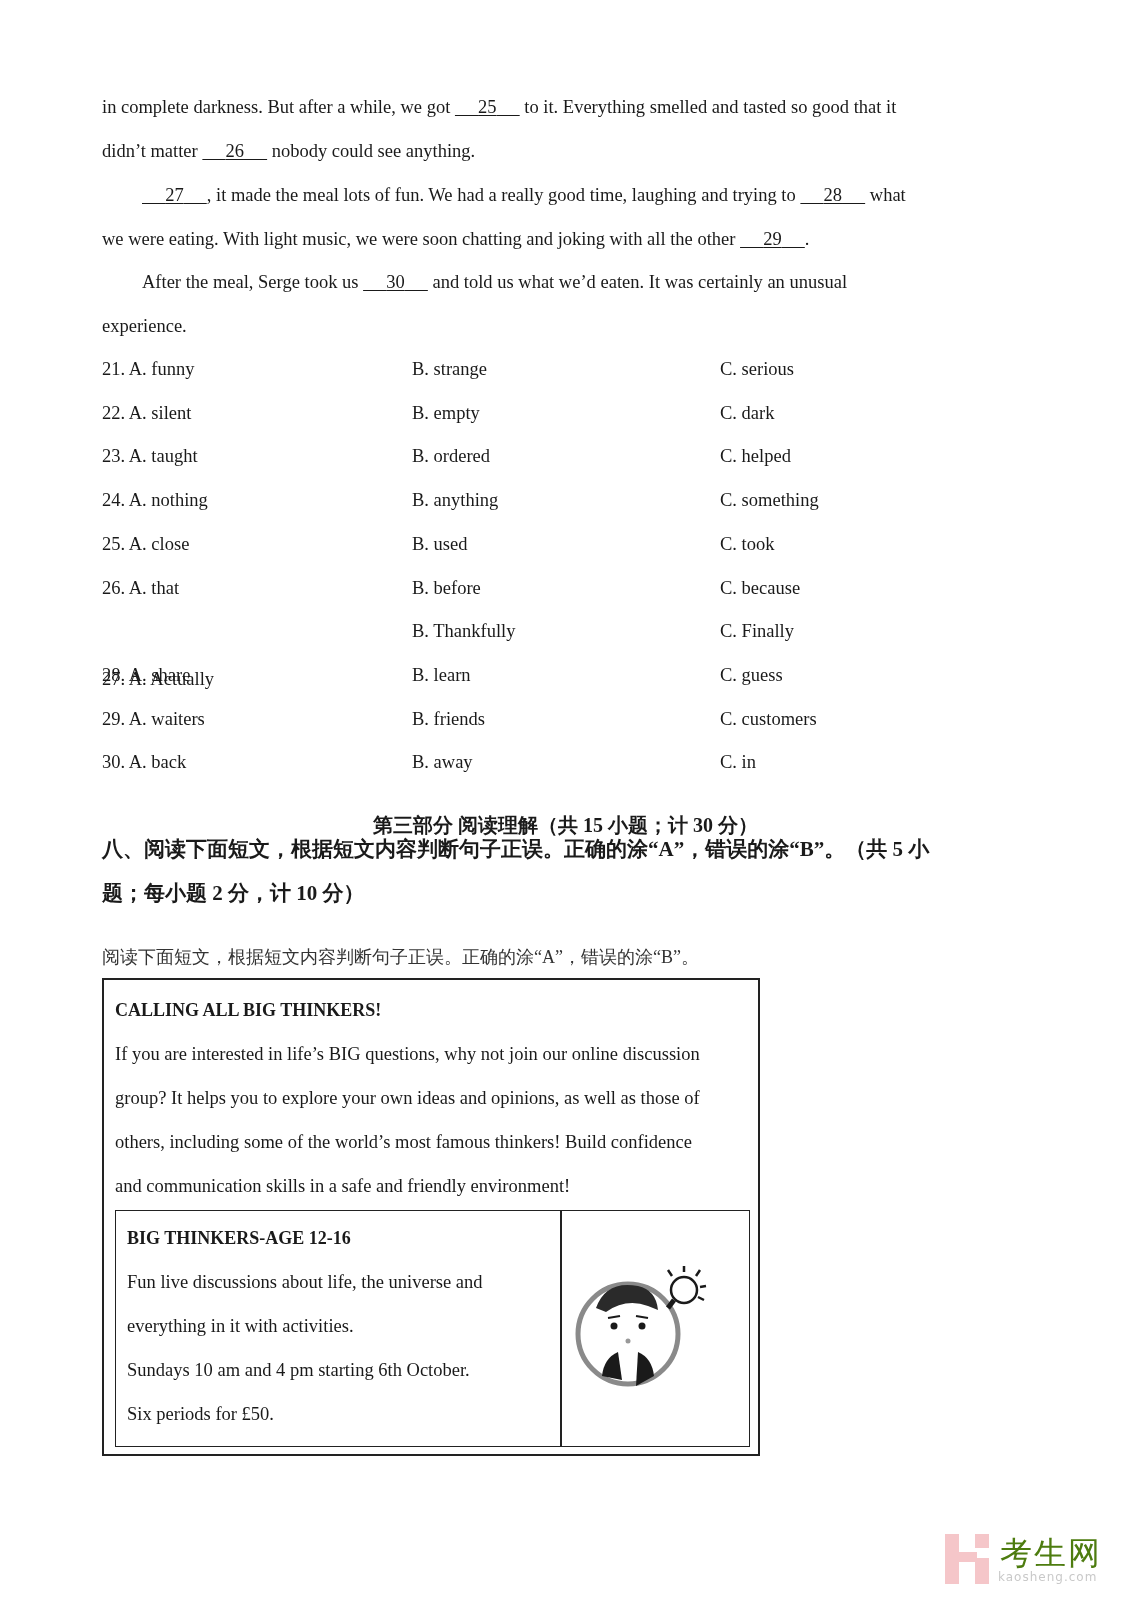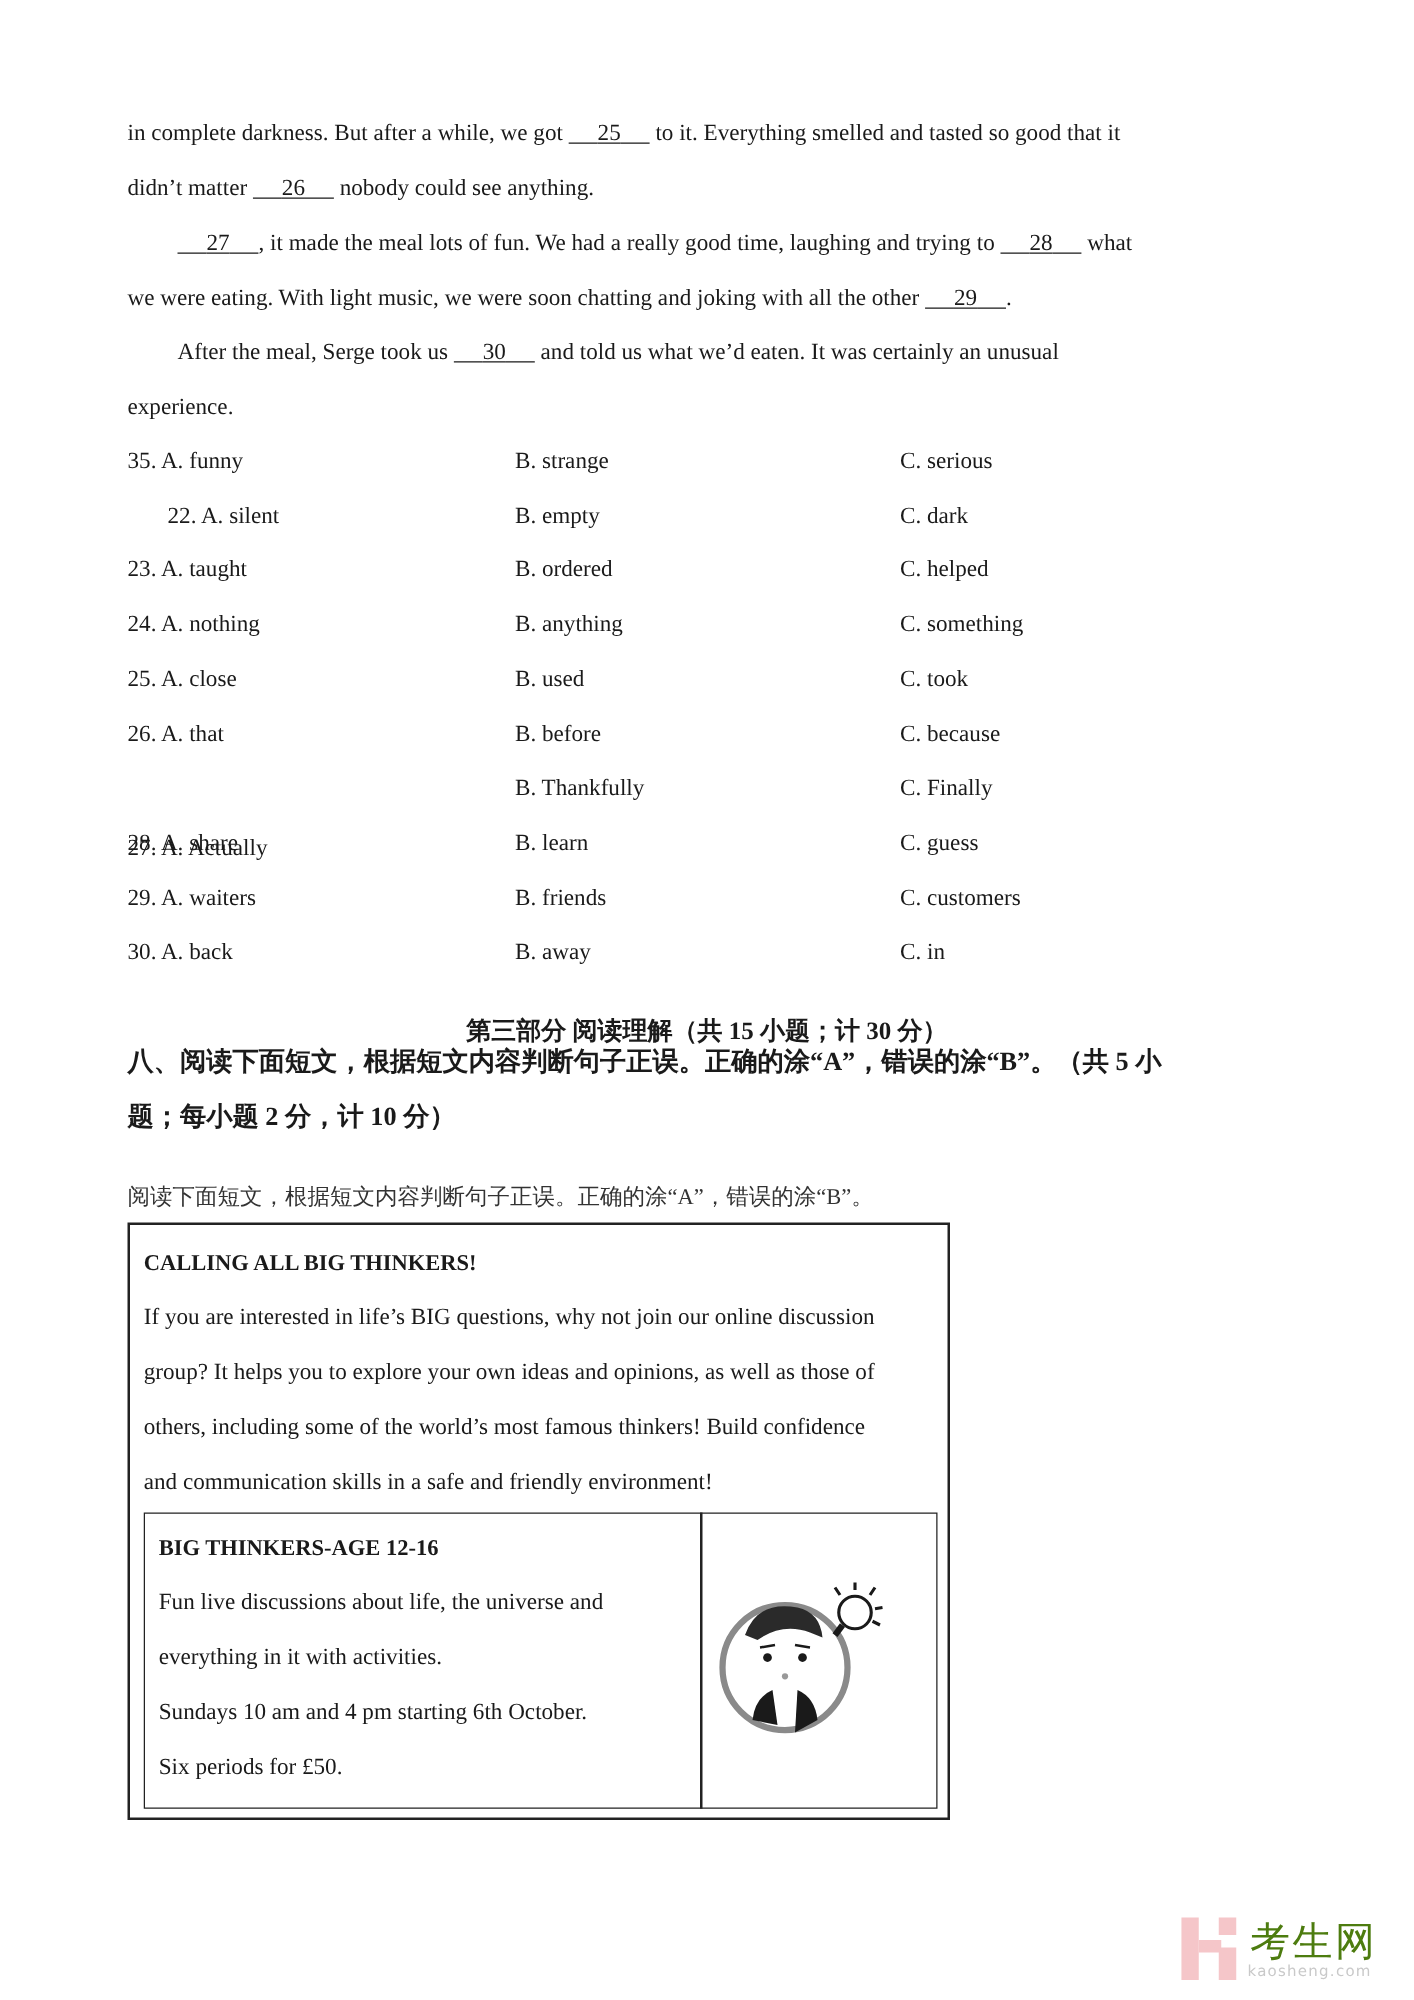--- a/index.html
+++ b/index.html
@@ -44,24 +44,24 @@
   <span>we were eating. With light music, we were soon chatting and joking with all the other </span><span class="blank">&nbsp;&nbsp;&nbsp;&nbsp;&nbsp;<span>29</span>&nbsp;&nbsp;&nbsp;&nbsp;&nbsp;</span><span>.</span>
 </div>
 <div class="line indent" style="top:270px;">
   <span>After the meal, Serge took us </span><span class="blank">&nbsp;&nbsp;&nbsp;&nbsp;&nbsp;<span>30</span>&nbsp;&nbsp;&nbsp;&nbsp;&nbsp;</span><span> and told us what we’d eaten. It was certainly an unusual</span>
 </div>
 <div class="line" style="top:314px;">
   <span>experience.</span>
 </div>
 
 <div id="options">
-    <div class="opt colA" style="top: 357px;"><span>35.</span> <span>A. funny</span></div>
+    <div class="opt colA" style="top: 357px;"><span>21.</span> <span>A. funny</span></div>
     <div class="opt colB" style="top: 357px;">B. strange</div>
     <div class="opt colC" style="top: 357px;">C. serious</div>
-    <div class="opt colA" style="top: 400.7px; margin-left: 32px;"><span>22.</span> <span>A. silent</span></div>
+    <div class="opt colA" style="top: 400.7px;"><span>22.</span> <span>A. silent</span></div>
     <div class="opt colB" style="top: 400.7px;">B. empty</div>
     <div class="opt colC" style="top: 400.7px;">C. dark</div>
     <div class="opt colA" style="top: 444.4px;"><span>23.</span> <span>A. taught</span></div>
     <div class="opt colB" style="top: 444.4px;">B. ordered</div>
     <div class="opt colC" style="top: 444.4px;">C. helped</div>
     <div class="opt colA" style="top: 488.1px;"><span>24.</span> <span>A. nothing</span></div>
     <div class="opt colB" style="top: 488.1px;">B. anything</div>
     <div class="opt colC" style="top: 488.1px;">C. something</div>
     <div class="opt colA" style="top: 531.8px;"><span>25.</span> <span>A. close</span></div>
     <div class="opt colB" style="top: 531.8px;">B. used</div>

